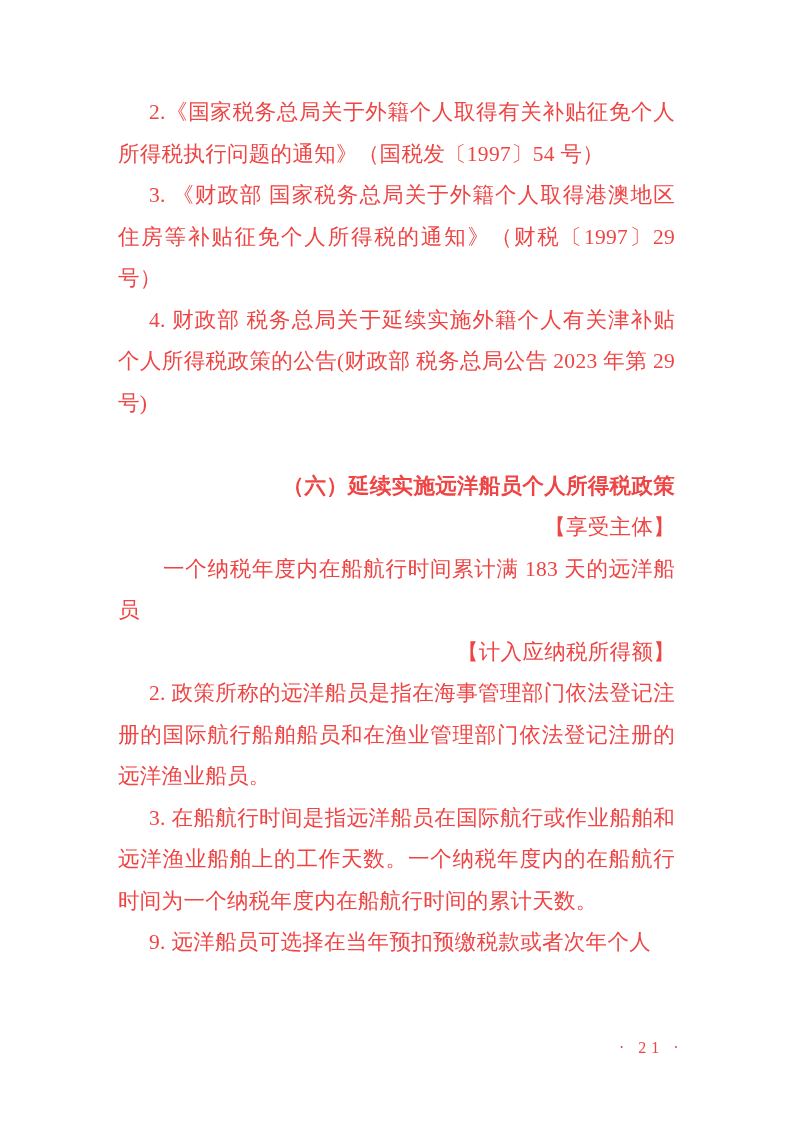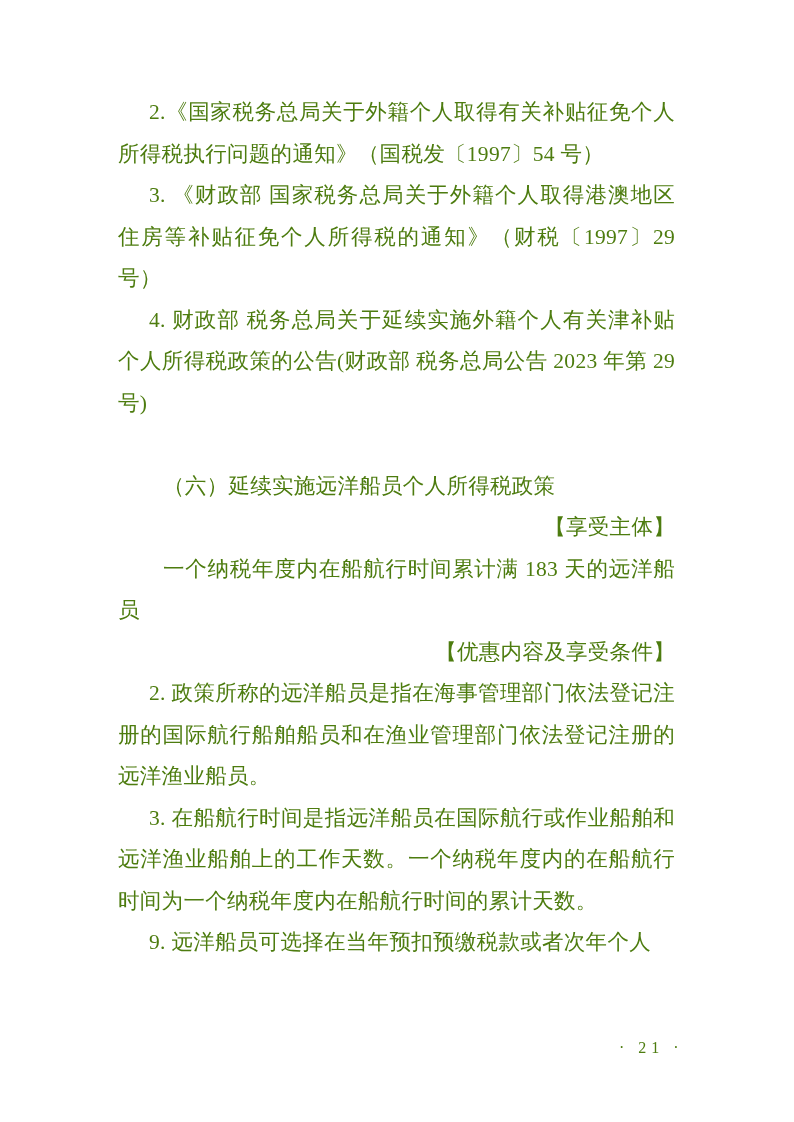--- a/index.html
+++ b/index.html
@@ -6,21 +6,21 @@
     margin: 0;
     padding: 0;
     background: #e8e8e8;
   }
   .page {
     position: relative;
     width: 794px;
     height: 1122px;
     margin: 0 auto;
     background: #ffffff;
-    color: #4d7c0f;
+    color: #ef4444;
     font-family: "Liberation Serif", "DejaVu Serif", serif;
     overflow: hidden;
   }
   .content {
     position: absolute;
     left: 118px;
     top: 92px;
     width: 557px;
     font-size: 21.5px;
     line-height: 41.5px;
@@ -35,24 +35,24 @@
   .para-ref {
     text-indent: 31px;
   }
   .para-item {
     text-indent: 31px;
   }
   .para-body {
     text-indent: 45px;
   }
   .sec-heading {
-    font-weight: normal;
+    font-weight: bold;
     text-indent: 45px;
     margin-top: 41.5px !important;
-    text-align: left;
+    text-align: right;
   }
   .bracket-heading {
     font-weight: normal;
     text-indent: 45px;
     text-align: right;
   }
   .page-number {
     position: absolute;
     left: 619px;
     top: 1038px;
@@ -69,21 +69,21 @@
   <div class="content">
     <p class="para-ref">2.《国家税务总局关于外籍个人取得有关补贴征免个人所得税执行问题的通知》（国税发〔1997〕54 号）</p>
     <p class="para-ref">3. 《财政部 国家税务总局关于外籍个人取得港澳地区住房等补贴征免个人所得税的通知》（财税〔1997〕29 号）</p>
     <p class="para-ref">4. 财政部 税务总局关于延续实施外籍个人有关津补贴个人所得税政策的公告(财政部 税务总局公告 2023 年第 29 号)</p>
 
     <p class="sec-heading">（六）延续实施远洋船员个人所得税政策</p>
 
     <p class="bracket-heading">【享受主体】</p>
     <p class="para-body">一个纳税年度内在船航行时间累计满 183 天的远洋船员</p>
 
-    <p class="bracket-heading">【优惠内容及享受条件】</p>
+    <p class="bracket-heading">【计入应纳税所得额】</p>
 
     <p class="para-item">2. 政策所称的远洋船员是指在海事管理部门依法登记注册的国际航行船舶船员和在渔业管理部门依法登记注册的远洋渔业船员。</p>
     <p class="para-item">3. 在船航行时间是指远洋船员在国际航行或作业船舶和远洋渔业船舶上的工作天数。一个纳税年度内的在船航行时间为一个纳税年度内在船航行时间的累计天数。</p>
     <p class="para-item">9. 远洋船员可选择在当年预扣预缴税款或者次年个人</p>
   </div>
 
   <div class="page-number">· 21 ·</div>
 </div>
 
 </body></html>

